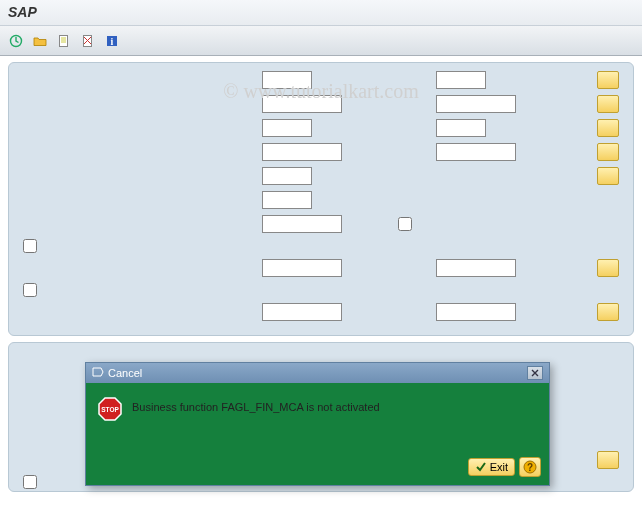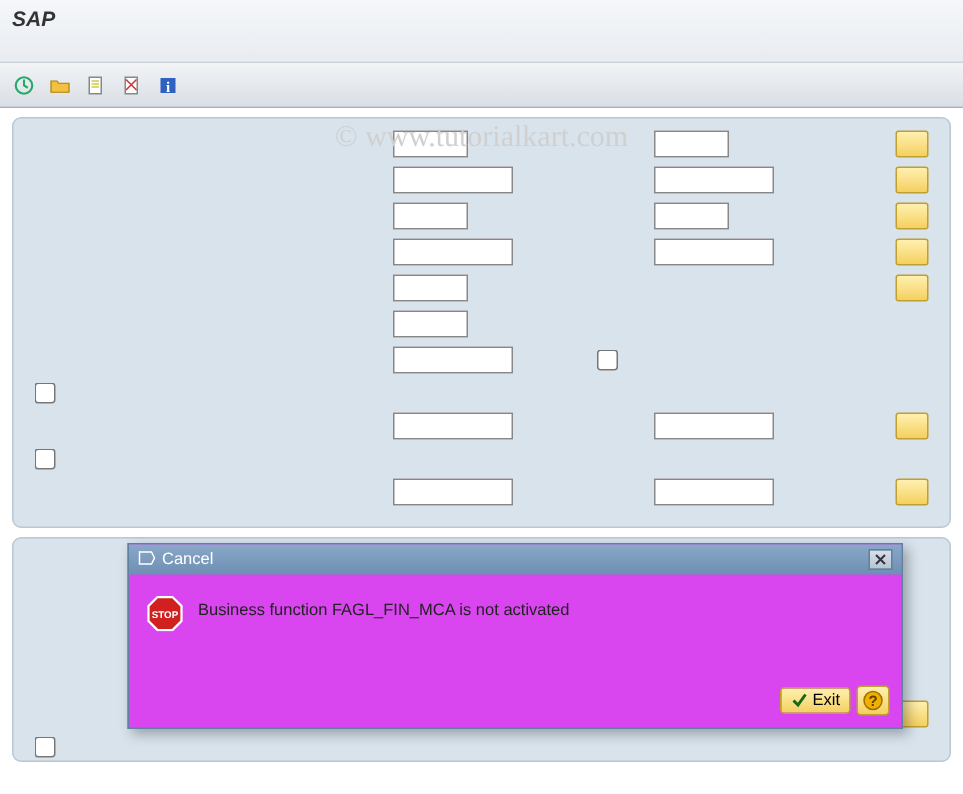--- a/index.html
+++ b/index.html
@@ -7,21 +7,21 @@
       font-family: Arial, sans-serif;
       font-size: 11px;
       background: #fff;
       width: 642px;
       height: 529px;
       overflow: hidden;
       position: relative;
     }
     .titlebar {
       background: linear-gradient(#f5f7fa, #e8ecf0);
-      height: 42px;
+      height: 26px;
       padding: 4px 8px;
       border-bottom: 1px solid #c8d0d8;
       font-style: italic;
       font-weight: bold;
       font-size: 14px;
       color: #333;
     }
     .toolbar {
       background: linear-gradient(#f2f4f6, #d9dfe5);
       height: 30px;
@@ -102,22 +102,22 @@
       background: linear-gradient(#fff0b0, #f5d060);
       border: 1px solid #c0a030;
       border-radius: 2px;
       margin-left: auto;
     }
     
     .modal {
       position: absolute;
       left: 85px;
       top: 362px;
-      width: 517px;
-      background: #d946ef;
+      width: 465px;
+      background: #15803d;
       border: 1px solid #6080a0;
       box-shadow: 3px 3px 8px rgba(0,0,0,0.3);
       z-index: 100;
     }
     .modal-title {
       background: linear-gradient(#8aa8c8, #6e8fb3);
       color: #fff;
       padding: 3px 6px;
       display: flex;
       align-items: center;

